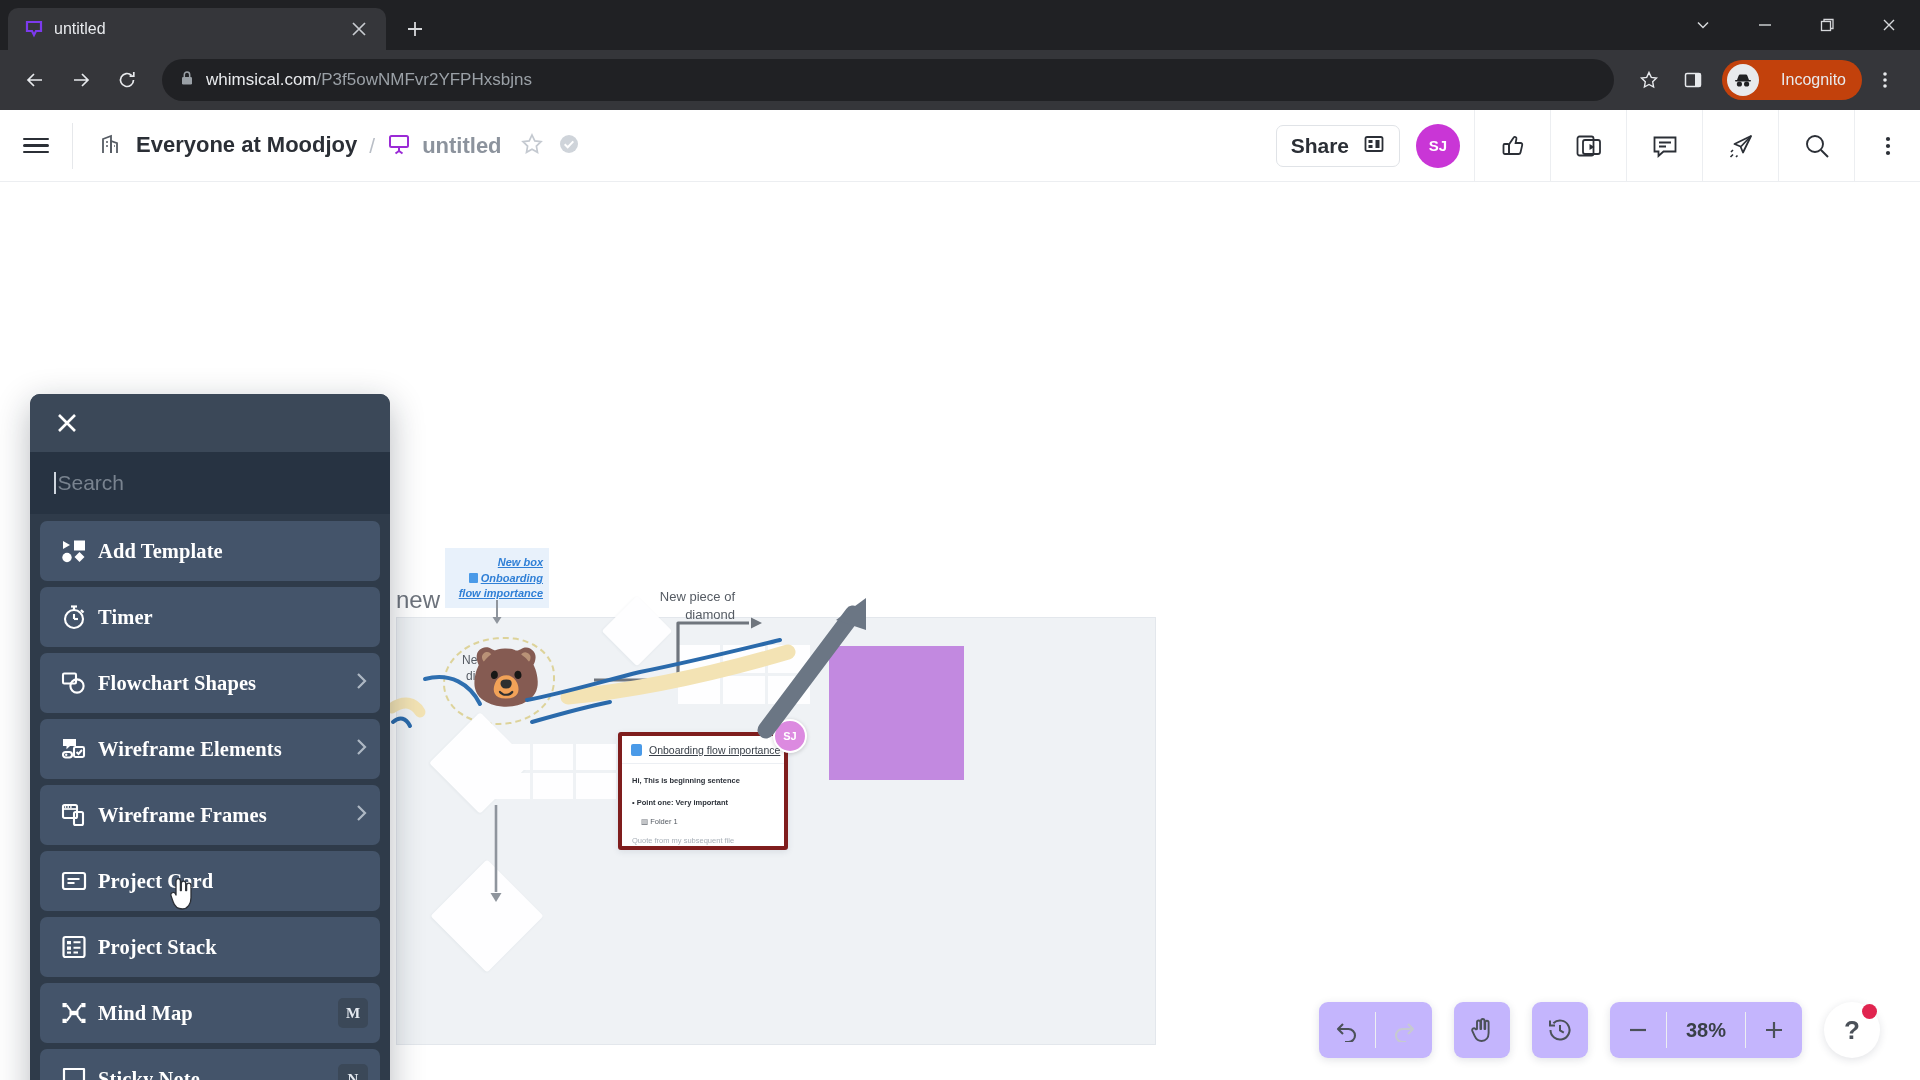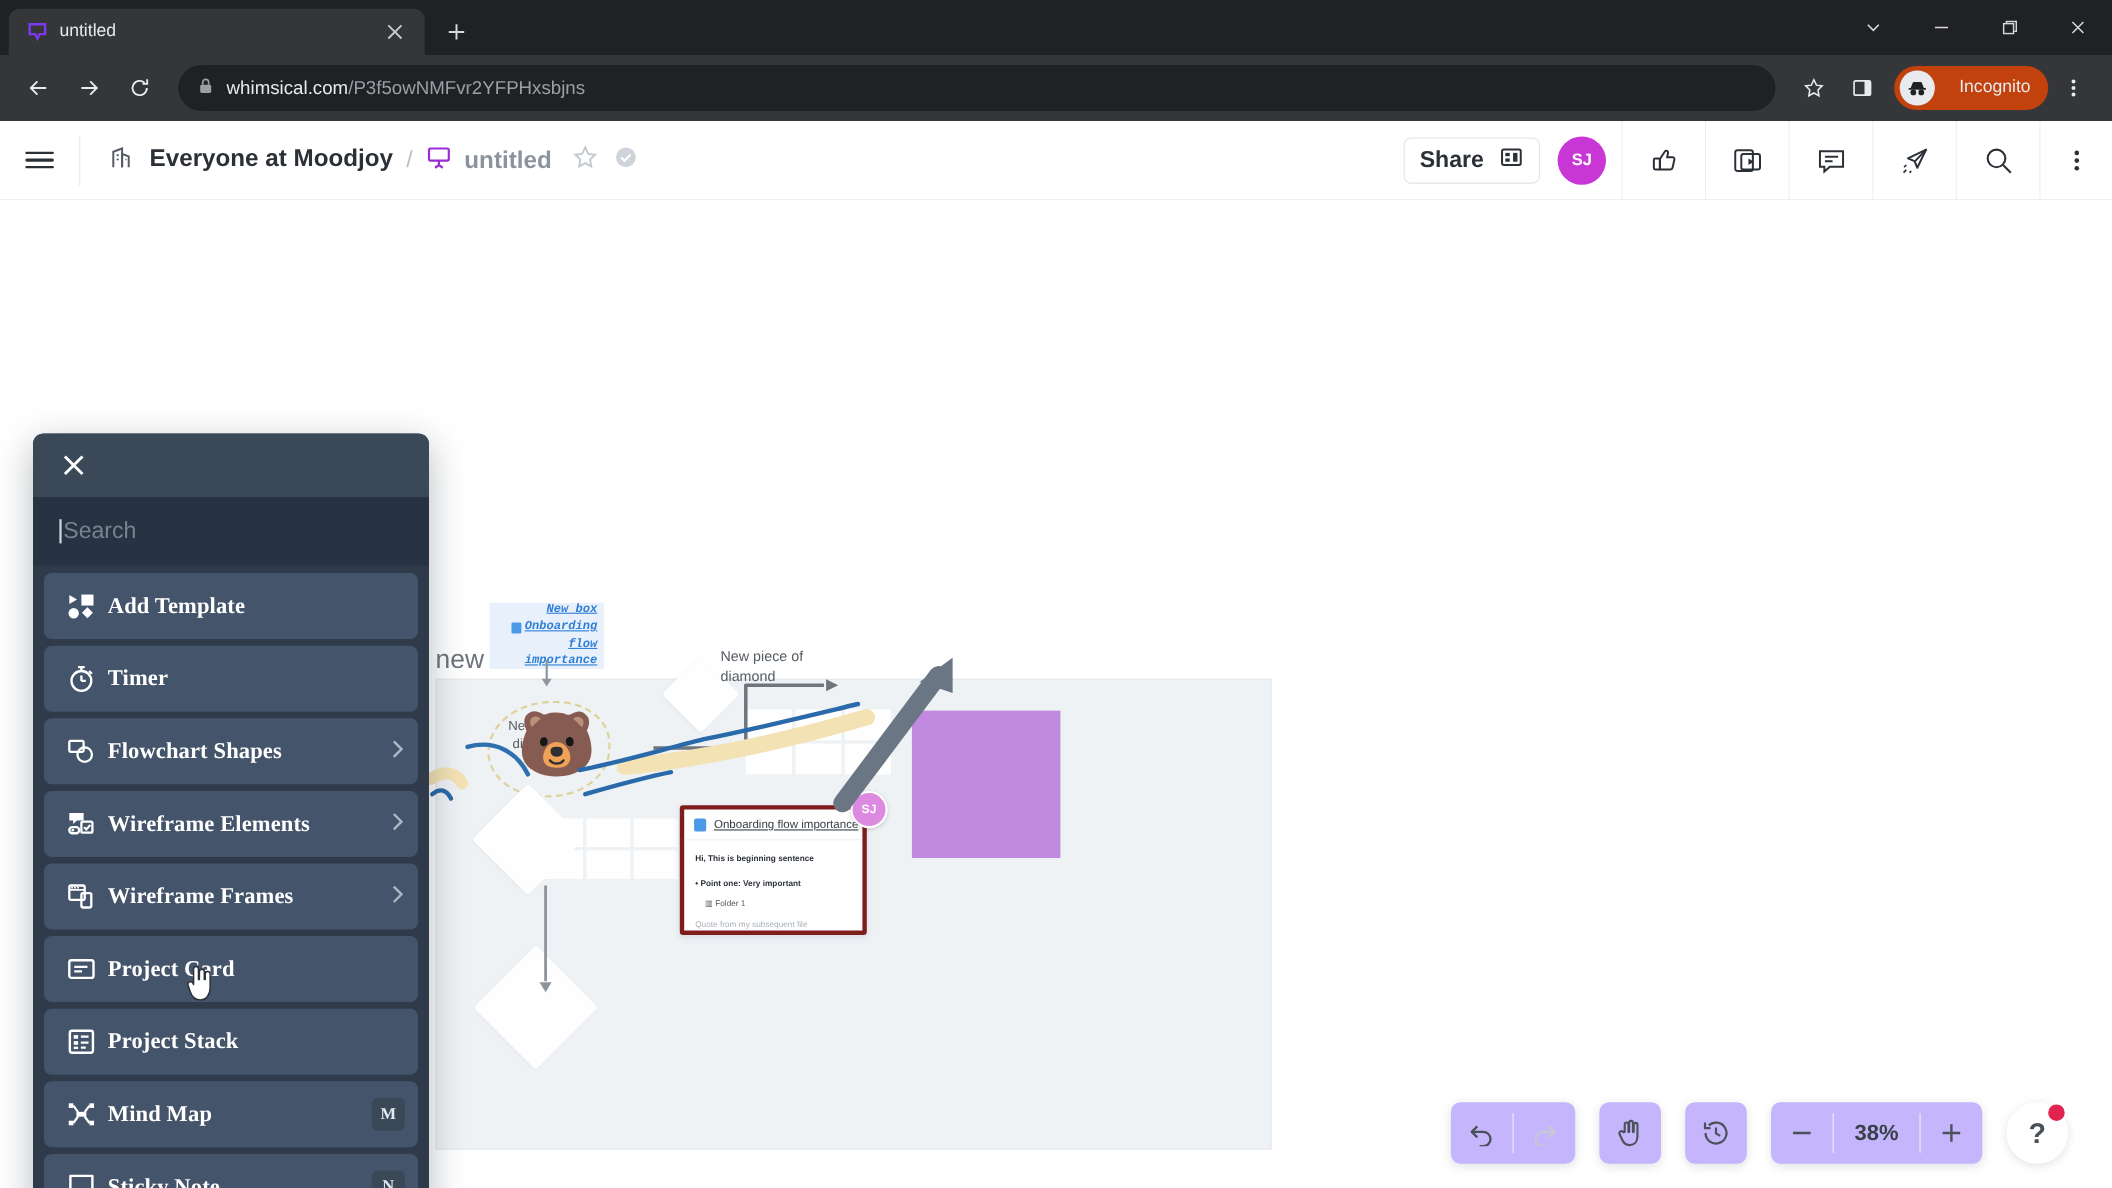--- a/index.html
+++ b/index.html
@@ -133,21 +133,21 @@
     font-size: 24px; color: #6d737c; font-family: "Liberation Sans", sans-serif;
   }
 
   .sticky-note-blue {
     position: absolute; left: 445px; top: 366px; width: 104px; height: 60px;
     background: #e8f1fb; display: flex; flex-direction: column;
     align-items: flex-end; justify-content: center; padding: 4px 6px;
     font-size: 11px; font-weight: 700; font-style: italic; color: #2f7fd6;
     line-height: 1.35; text-align: right; gap: 1px;
   }
-  .snb-row { display: flex; align-items: center; gap: 3px; font-family: Liberation Mono, monospace; }
+  .snb-row { display: flex; align-items: center; gap: 3px; }
   .snb-chip { width: 9px; height: 10px; background: #4a9ae8; border-radius: 1px; flex: none; }
   .snb-u { text-decoration: underline; }
 
   .bear-circle {
     position: absolute; left: 443px; top: 455px; width: 112px; height: 88px;
     border: 2px dashed #ddd39a; border-radius: 55% 45% 52% 48%;
     display: flex; align-items: center; justify-content: center;
   }
   .bear-label {
     position: absolute; left: 462px; top: 470px; font-size: 12px;
@@ -162,21 +162,21 @@
     position: absolute; background: #fefeff;
     transform: rotate(45deg); border-radius: 3px;
     box-shadow: 0 1px 3px rgba(40,60,90,0.06);
   }
   .diamond-new { left: 612px; top: 424px; width: 50px; height: 50px; }
   .diamond-mid { left: 444px; top: 545px; width: 72px; height: 72px; }
   .diamond-low { left: 447px; top: 694px; width: 80px; height: 80px; }
 
   .diamond-label {
     position: absolute; left: 655px; top: 406px; width: 80px;
-    font-size: 13px; color: #555b63; text-align: left; line-height: 1.4;
+    font-size: 13px; color: #555b63; text-align: right; line-height: 1.4;
   }
 
   .grid3 {
     position: absolute; display: grid; gap: 3px; background: transparent;
   }
   .grid3 div { background: #fefeff; }
   .grid-a { left: 678px; top: 463px; grid-template-columns: repeat(3, 42px); grid-template-rows: repeat(2, 28px); }
   .grid-b { left: 490px; top: 562px; grid-template-columns: repeat(3, 40px); grid-template-rows: repeat(2, 26px); }
 
   .purple-rect {

